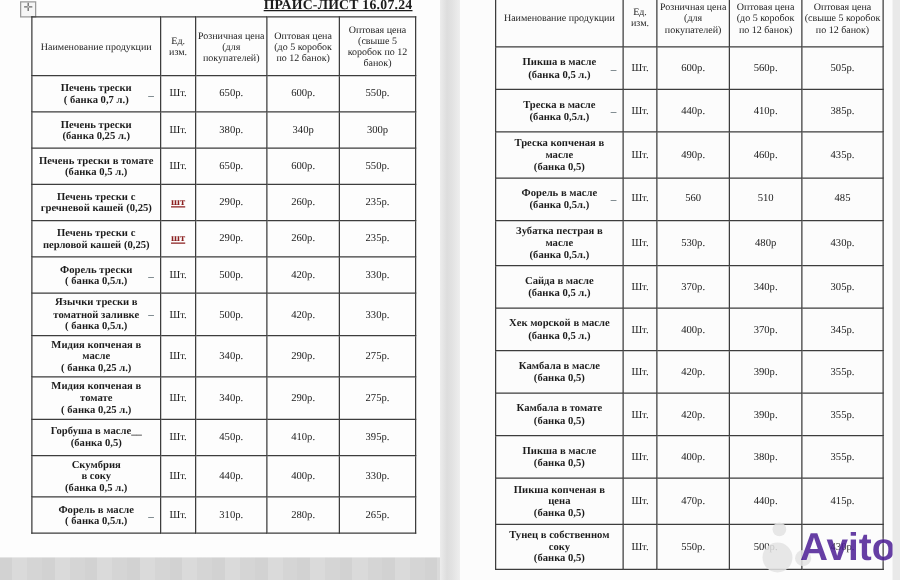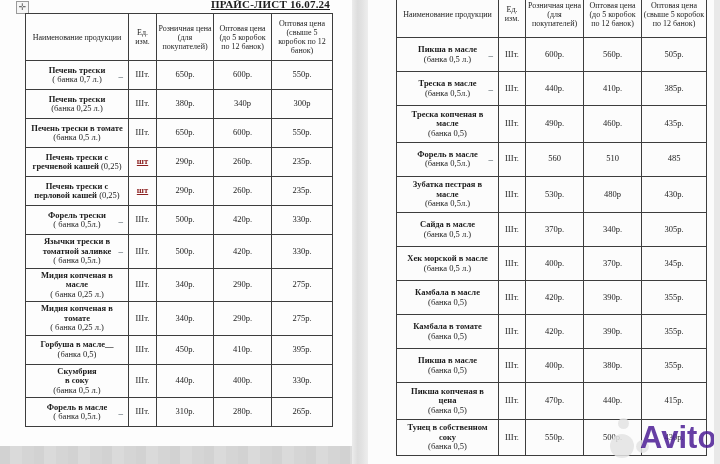--- a/index.html
+++ b/index.html
@@ -30,21 +30,21 @@
     text-decoration:underline;letter-spacing:0.2px;}
 
   
   table.price{border-collapse:collapse;table-layout:fixed;background:transparent;}
   table.price th,table.price td{border:1px solid #3d3d3d;vertical-align:middle;overflow:hidden;}
   table.price th{font-weight:normal;font-size:8px;line-height:9px;text-align:center;
     padding:2px 1px;height:42px;}
   table.price td{font-size:8.5px;line-height:9.5px;text-align:center;padding:4.5px 2px;}
   td.name-cell{text-align:left;padding-left:4px;padding-right:10px;position:relative;}
   .pname{font-weight:bold;white-space:pre-line;}
-  .note{display:block;font-weight:normal;}
+  .note{display:block;font-weight:bold;}
   .note.inline{display:inline;}
   .dash{position:absolute;right:5px;top:38%;font-weight:bold;color:#5f6d74;font-size:9px;}
   tr.tall td{padding-top:2px;padding-bottom:2px;margin-left:40px;}
   .unit-red{color:#8b2020;font-weight:bold;text-decoration:underline;font-size:7.5px;}
 
   #left-table{position:absolute;left:25px;top:13px;width:307px;}
   #right-table{position:absolute;left:28px;top:-10px;width:310px;}
   #right-table td{padding-top:7px;padding-bottom:7px;}
   #right-table tr.tall td{padding-top:3.5px;padding-bottom:3.5px;}
 

